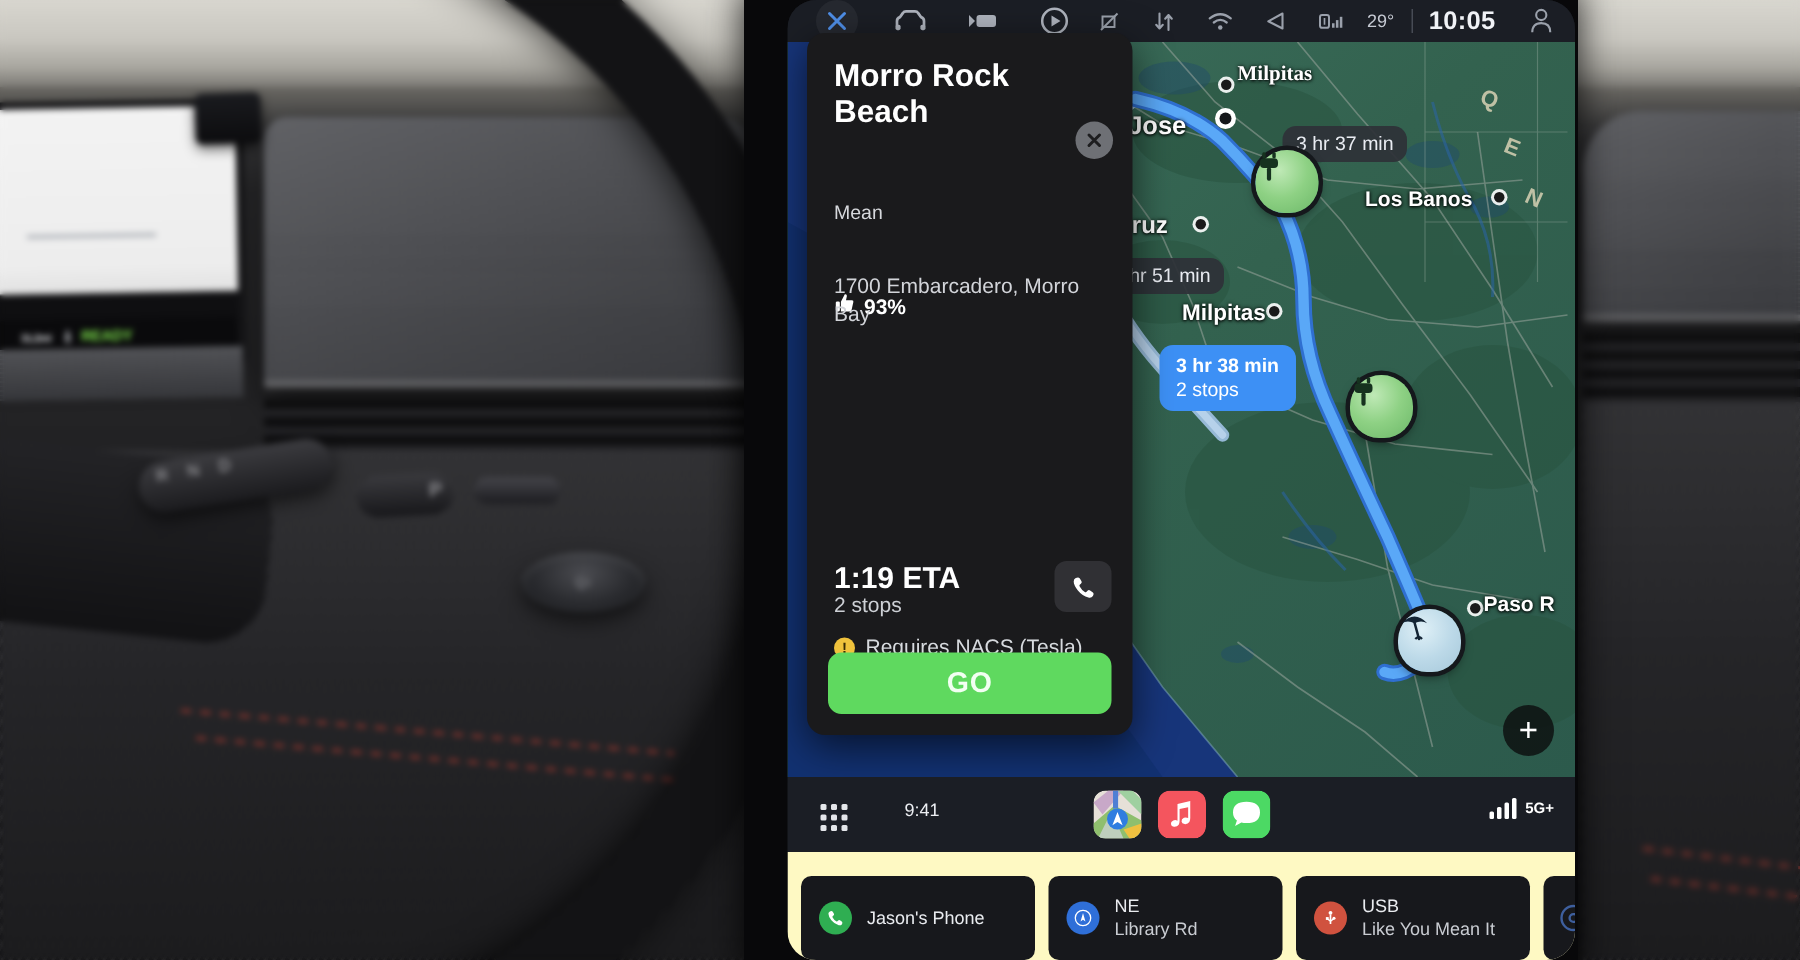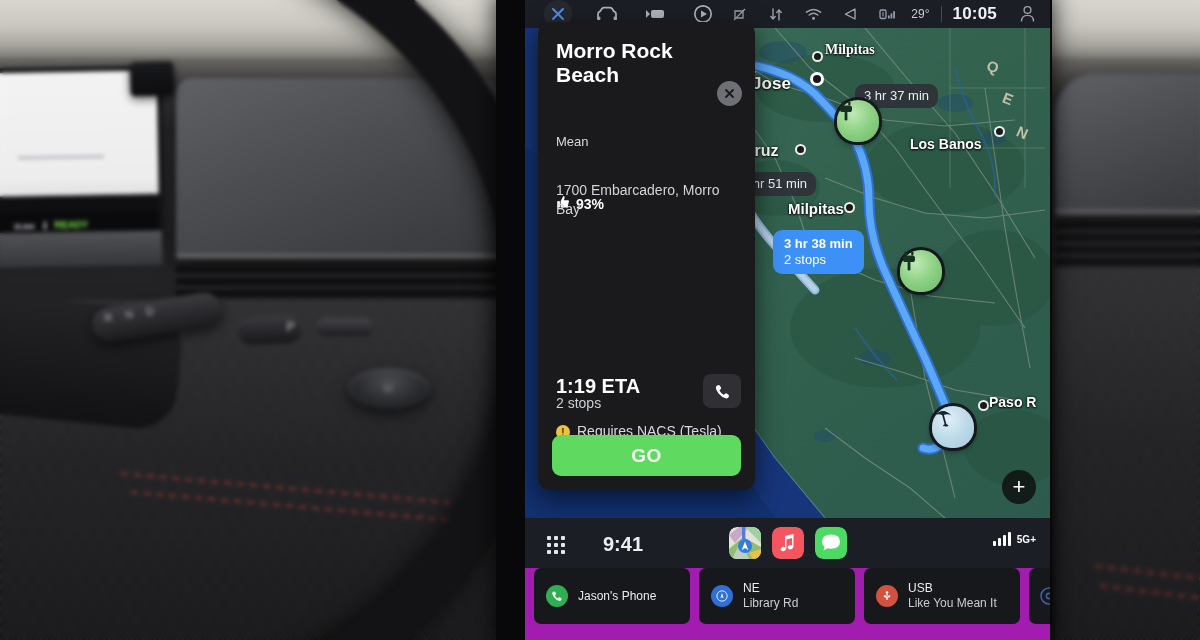--- a/index.html
+++ b/index.html
@@ -96,21 +96,21 @@
 
   
   .dof{position:absolute;left:0;top:0;width:520px;height:640px;backdrop-filter:blur(2.2px);
     -webkit-backdrop-filter:blur(2.2px);pointer-events:none;}
   .dof-r{position:absolute;left:1050px;top:0;width:150px;height:640px;backdrop-filter:blur(2.4px);
     -webkit-backdrop-filter:blur(2.4px);pointer-events:none;}
 
   
   .screen-bezel{position:absolute;left:496px;top:-8px;width:556px;height:656px;background:#08080a;
     box-shadow:0 0 24px rgba(0,0,0,.85);}
-  .screen{position:absolute;left:525px;top:0px;width:525px;height:640px;background:#16181d;overflow:hidden;}
+  .screen{position:absolute;left:525px;top:0px;width:525px;height:640px;background:#16181d;overflow:hidden;border-radius:19px;}
 
   
   .statusbar{position:absolute;left:0;top:0;width:525px;height:28px;background:#1b1e25;
     display:flex;align-items:center;}
   .sb-left{display:flex;align-items:center;gap:22px;padding-left:19px;}
   .sb-ic{width:26px;height:26px;display:flex;align-items:center;justify-content:center;}
   .sb-ic svg{display:block;}
   .sb-x-ring{width:28px;height:28px;border-radius:50%;background:rgba(255,255,255,.05);
     display:flex;align-items:center;justify-content:center;}
   .sb-right{position:absolute;right:10px;top:0;height:28px;display:flex;align-items:center;gap:11px;}
@@ -162,30 +162,30 @@
   .card-warn .wi{flex:0 0 auto;width:14px;height:14px;border-radius:50%;background:#f0c23c;
     display:flex;align-items:center;justify-content:center;color:#3a2c04;font-size:10px;font-weight:bold;margin-top:3px;}
   .card-warn .wt{color:#d7dade;font-size:14px;line-height:18px;}
   .go{position:absolute;left:14px;bottom:14px;width:189px;height:41px;border-radius:9px;background:#5fd95f;
     display:flex;align-items:center;justify-content:center;color:#f2fff2;font-size:19px;font-weight:bold;letter-spacing:.5px;}
 
   
   .dock{position:absolute;left:0;top:518px;width:525px;height:50px;background:#1b1e25;display:flex;align-items:center;}
   .grid-ic{position:absolute;left:22px;top:18px;display:grid;grid-template-columns:repeat(3,4px);gap:3px;}
   .grid-ic i{width:4px;height:4px;background:#e4e6ea;border-radius:1px;display:block;}
-  .dock-time{position:absolute;left:78px;top:15px;color:#eceef2;font-size:20px;font-weight:bold;}
+  .dock-time{position:absolute;left:78px;top:15px;color:#eceef2;font-size:12px;font-weight:normal;}
   .dock-apps{position:absolute;left:50%;top:9px;transform:translateX(-50%);display:flex;gap:11px;}
   .appicon{width:32px;height:32px;border-radius:8px;overflow:hidden;position:relative;display:block;}
   .dock-right{position:absolute;right:14px;top:15px;display:flex;align-items:flex-end;gap:6px;}
   .bars{display:flex;align-items:flex-end;gap:2px;height:13px;}
   .bars i{width:3px;background:#fff;border-radius:1px;display:block;}
   .net{color:#fff;font-size:10px;font-weight:bold;line-height:13px;}
 
   
-  .strip{position:absolute;left:0;top:568px;width:525px;height:72px;background:#a21caf;display:flex;align-items:flex-start;gap:9px;padding-left:9px;box-sizing:border-box;}
+  .strip{position:absolute;left:0;top:568px;width:525px;height:72px;background:#fef9c3;display:flex;align-items:flex-end;gap:9px;padding-left:9px;box-sizing:border-box;}
   .src{width:156px;height:56px;border-radius:7px;background:#17181c;display:flex;align-items:center;gap:10px;padding-left:12px;box-sizing:border-box;flex:0 0 auto;}
   .src .badge{width:22px;height:22px;border-radius:50%;display:flex;align-items:center;justify-content:center;flex:0 0 auto;}
   .src .txt .t1{color:#e9ebef;font-size:12px;line-height:15px;}
   .src .txt .t2{color:#c9ccd2;font-size:12px;line-height:15px;}
   .src.partial{width:40px;justify-content:center;padding-left:0;}
 </style>
 </head>
 <body>
 
 <div id="stage">
@@ -387,21 +387,21 @@
         <path d="M424 386 Q430 404 420 414 Q408 424 398 420" stroke="#5aa8f7" stroke-width="7" fill="none" stroke-linecap="round"></path>
       </svg>
 
       <div class="mapdot" style="left:289px;top:25px;"></div>
       <div class="maplabel" style="left:300px;top:14px;font-family:Liberation Serif, serif;">Milpitas</div>
 
       <div class="mapdot hollow" style="left:288px;top:47px;"></div>
       <div class="maplabel" style="left:212px;top:46px;font-size:17px;">n Jose</div>
 
       <div class="mapdot" style="left:471px;top:100px;"></div>
-      <div class="maplabel" style="left:385px;top:108px;text-align:right;">Los Banos</div>
+      <div class="maplabel" style="left:385px;top:96px;text-align:right;">Los Banos</div>
 
       <div class="mapdot" style="left:272px;top:118px;"></div>
       <div class="maplabel" style="left:218px;top:114px;font-size:16px;">Cruz</div>
 
       <div class="mapdot" style="left:321px;top:176px;"></div>
       <div class="maplabel" style="left:263px;top:172px;font-size:15px;">Milpitas</div>
 
       <div class="mapdot" style="left:455px;top:374px;"></div>
       <div class="maplabel" style="left:464px;top:366px;">Paso R</div>
 

